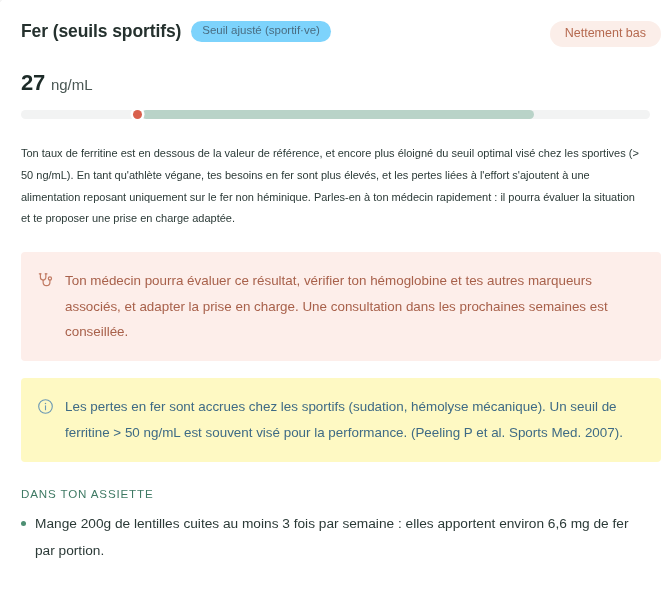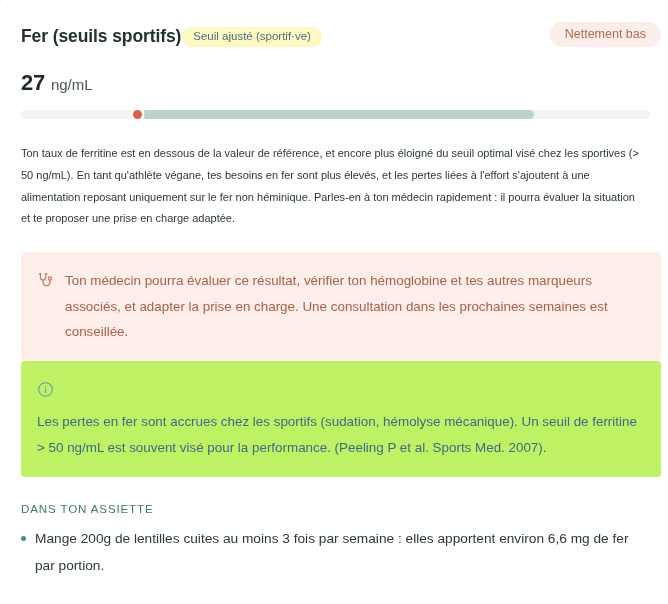--- a/index.html
+++ b/index.html
@@ -21,40 +21,39 @@
     background: #ffffff;
     border: 1px solid #ececec;
     border-radius: 18px;
     padding: 26px 24px 10px 24px;
     overflow: hidden;
   }
 
   
   .header-row {
     display: flex;
-    align-items: flex-end;
-    gap: 1px;
+    align-items: flex-start;
+    gap: 10px;
     height: 26px;
   }
   .title {
     font-size: 17.5px;
     font-weight: 700;
     color: #25312e;
     letter-spacing: -0.1px;
     white-space: nowrap;
   }
   .pill-adjusted {
     font-size: 11.5px;
     color: #4a6d82;
-    background: #fef9c3;
+    background: #7dd3fc;
     border-radius: 999px;
     padding: 4px 11px 5px 11px;
     white-space: nowrap;
     line-height: 1;
-    margin-top: 32px;
   }
   .spacer { flex: 1 1 auto; }
   .pill-status {
     font-size: 12.5px;
     color: #b5694f;
     background: #fbeee9;
     border-radius: 999px;
     padding: 6px 15px 7px 15px;
     white-space: nowrap;
     line-height: 1;
@@ -128,22 +127,22 @@
     display: flex;
     gap: 11px;
     border-radius: 4px;
     padding: 16px 18px 17px 16px;
   }
   .callout-warning {
     margin-top: 22px;
     background: #fdeeea;
   }
   .callout-info {
-    background: #bef264;
-    flex-direction: column;
+    margin-top: 17px;
+    background: #fef9c3;
   }
   .callout-icon {
     flex: 0 0 auto;
     width: 17px;
     height: 17px;
     margin-top: 4px;
   }
   .callout-icon svg { display: block; }
   .callout-text {
     font-size: 13.4px;

